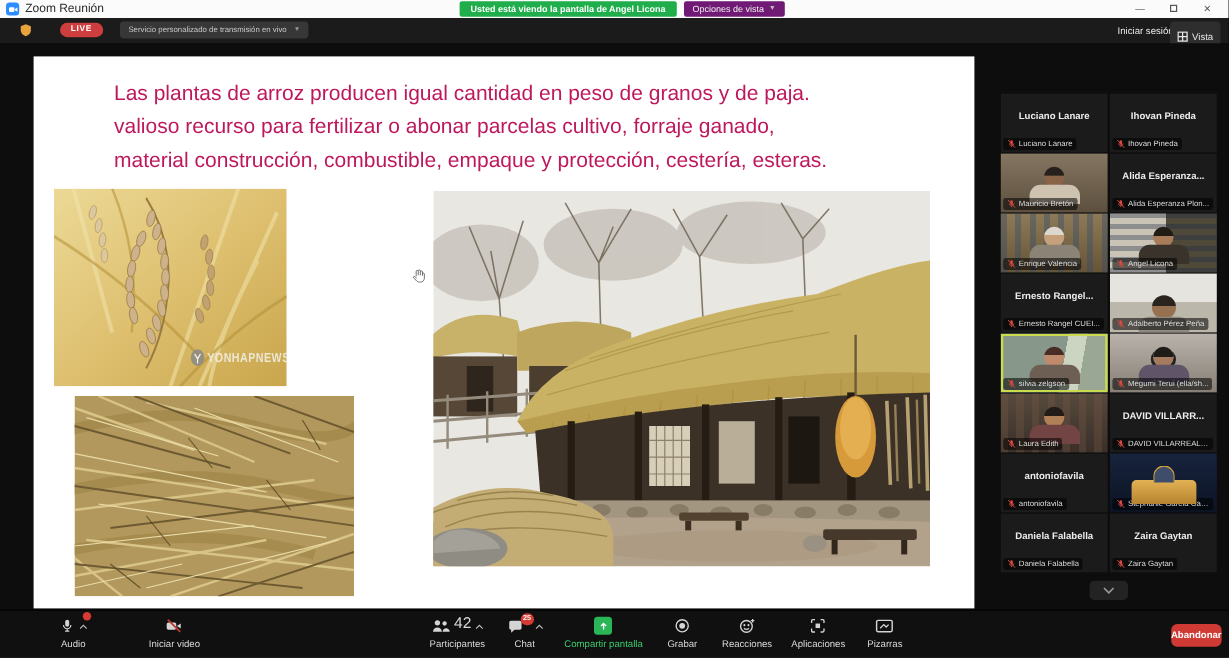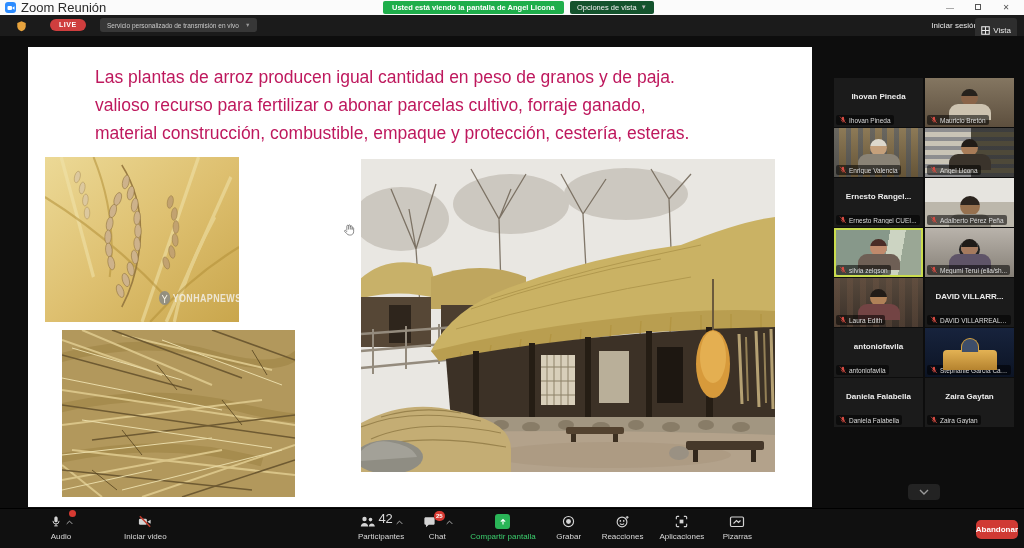--- a/index.html
+++ b/index.html
@@ -2,23 +2,23 @@
 <html><head>
 <meta charset="utf-8">
 <style>
   html,body{margin:0;padding:0;background:#000;}
   *{box-sizing:border-box;font-family:"Liberation Sans",sans-serif;}
   .screen{position:relative;width:1024px;height:548px;background:#0d0d0d;overflow:hidden;}
 
   
   .titlebar{position:absolute;left:0;top:0;width:1024px;height:15px;background:#fbfbfb;display:flex;align-items:center;}
   .app-icon{width:11px;height:11px;margin-left:5px;border-radius:3px;background:#2d8cff;display:flex;align-items:center;justify-content:center;flex:0 0 auto;}
-  .app-title{font-size:13px;color:#2b2b2b;margin-left:5px;}
+  .app-title{font-size:10px;color:#2b2b2b;margin-left:5px;}
   .share-banner{position:absolute;left:383px;top:1px;height:13px;line-height:13px;background:#1fae4b;color:#fff;font-size:7.5px;font-weight:bold;padding:0 9px;border-radius:2px;}
-  .view-opts{position:absolute;left:570px;top:1px;height:13px;line-height:13px;background:#14532d;color:#efefef;font-size:7.5px;padding:0 7px;border-radius:2px;display:flex;align-items:flex-end;gap:4px;}
+  .view-opts{position:absolute;left:570px;top:1px;height:13px;line-height:13px;background:#701a75;color:#efefef;font-size:7.5px;padding:0 7px;border-radius:2px;display:flex;align-items:flex-end;gap:4px;}
   .view-opts .caret{font-size:6px;color:#bbb;}
   .win-controls{position:absolute;right:4px;top:0;height:15px;display:flex;}
   .win-controls span{width:28px;text-align:center;line-height:15px;color:#555;font-size:8px;}
   .wc-max i{display:inline-block;width:6px;height:6px;border:1px solid #555;}
 
   
   .livebar{position:absolute;left:0;top:15px;width:1024px;height:21px;background:#1b1b1b;}
   .shield{position:absolute;left:16px;top:4px;}
   .live-pill{position:absolute;left:50px;top:4px;height:12px;line-height:12px;padding:0 9px;background:#cf3e3e;color:#fff;font-size:7px;font-weight:bold;border-radius:6px;letter-spacing:.5px;}
   .service-btn{position:absolute;left:100px;top:3px;height:14px;background:#373737;border-radius:3px;color:#c9c9c9;font-size:6.5px;display:inline-flex;align-items:center;gap:6px;padding:0 7px;}
@@ -345,20 +345,33 @@
 
       <span class="cursor">
         <svg viewBox="0 0 16 16" width="14" height="14">
           <path d="M5.5 8V3.6c0-.6.4-1 1-1s1 .4 1 1V7m0-3.9c0-.6.4-1 1-1s1 .4 1 1V7m0-2.9c0-.6.4-1 1-1s1 .4 1 1V7.5m0-1.4c0-.5.4-.9.9-.9s.9.4.9.9V10c0 2.2-1.6 3.8-3.8 3.8h-.8c-1.5 0-2.5-.6-3.2-1.7L3 9.8c-.3-.5-.2-1 .2-1.3.4-.3 1-.2 1.3.2l1 1.2" fill="#fff" stroke="#6b6b6b" stroke-width=".9" stroke-linecap="round" stroke-linejoin="round"></path>
         </svg>
       </span>
     </div>
 
     <div class="gallery" id="gallery">
         <div class="tile">
+          <div class="tile-name">Luciano Lanare</div>
+          <div class="tile-label">
+            <span class="mic-muted">
+              <svg width="8" height="8" viewBox="0 0 12 12">
+                <path d="M6 1.2a1.6 1.6 0 0 1 1.6 1.6v2.4a1.6 1.6 0 0 1-3.2 0V2.8A1.6 1.6 0 0 1 6 1.2z" fill="#d64b42"></path>
+                <path d="M3.2 5.3a2.8 2.8 0 0 0 5.6 0M6 8.1v1.8" stroke="#d64b42" fill="none" stroke-width="1"></path>
+                <line x1="1.6" y1="1" x2="10.2" y2="10.6" stroke="#d64b42" stroke-width="1.2"></line>
+              </svg>
+            </span>
+            <span class="lbl">Luciano Lanare</span>
+          </div>
+        </div>
+        <div class="tile">
           <div class="tile-name">Ihovan Pineda</div>
           <div class="tile-label">
             <span class="mic-muted">
               <svg width="8" height="8" viewBox="0 0 12 12">
                 <path d="M6 1.2a1.6 1.6 0 0 1 1.6 1.6v2.4a1.6 1.6 0 0 1-3.2 0V2.8A1.6 1.6 0 0 1 6 1.2z" fill="#d64b42"></path>
                 <path d="M3.2 5.3a2.8 2.8 0 0 0 5.6 0M6 8.1v1.8" stroke="#d64b42" fill="none" stroke-width="1"></path>
                 <line x1="1.6" y1="1" x2="10.2" y2="10.6" stroke="#d64b42" stroke-width="1.2"></line>
               </svg>
             </span>
             <span class="lbl">Ihovan Pineda</span>
@@ -371,20 +384,33 @@
           </div>
           <div class="tile-label">
             <span class="mic-muted">
               <svg width="8" height="8" viewBox="0 0 12 12">
                 <path d="M6 1.2a1.6 1.6 0 0 1 1.6 1.6v2.4a1.6 1.6 0 0 1-3.2 0V2.8A1.6 1.6 0 0 1 6 1.2z" fill="#d64b42"></path>
                 <path d="M3.2 5.3a2.8 2.8 0 0 0 5.6 0M6 8.1v1.8" stroke="#d64b42" fill="none" stroke-width="1"></path>
                 <line x1="1.6" y1="1" x2="10.2" y2="10.6" stroke="#d64b42" stroke-width="1.2"></line>
               </svg>
             </span>
             <span class="lbl">Mauricio Bretón</span>
+          </div>
+        </div>
+        <div class="tile">
+          <div class="tile-name">Alida Esperanza...</div>
+          <div class="tile-label">
+            <span class="mic-muted">
+              <svg width="8" height="8" viewBox="0 0 12 12">
+                <path d="M6 1.2a1.6 1.6 0 0 1 1.6 1.6v2.4a1.6 1.6 0 0 1-3.2 0V2.8A1.6 1.6 0 0 1 6 1.2z" fill="#d64b42"></path>
+                <path d="M3.2 5.3a2.8 2.8 0 0 0 5.6 0M6 8.1v1.8" stroke="#d64b42" fill="none" stroke-width="1"></path>
+                <line x1="1.6" y1="1" x2="10.2" y2="10.6" stroke="#d64b42" stroke-width="1.2"></line>
+              </svg>
+            </span>
+            <span class="lbl">Alida Esperanza Plon...</span>
           </div>
         </div>
         <div class="tile scene-bookshelf">
           <div class="person">
             <div class="head"></div>
             <div class="torso"></div>
           </div>
           <div class="tile-label">
             <span class="mic-muted">
               <svg width="8" height="8" viewBox="0 0 12 12">

